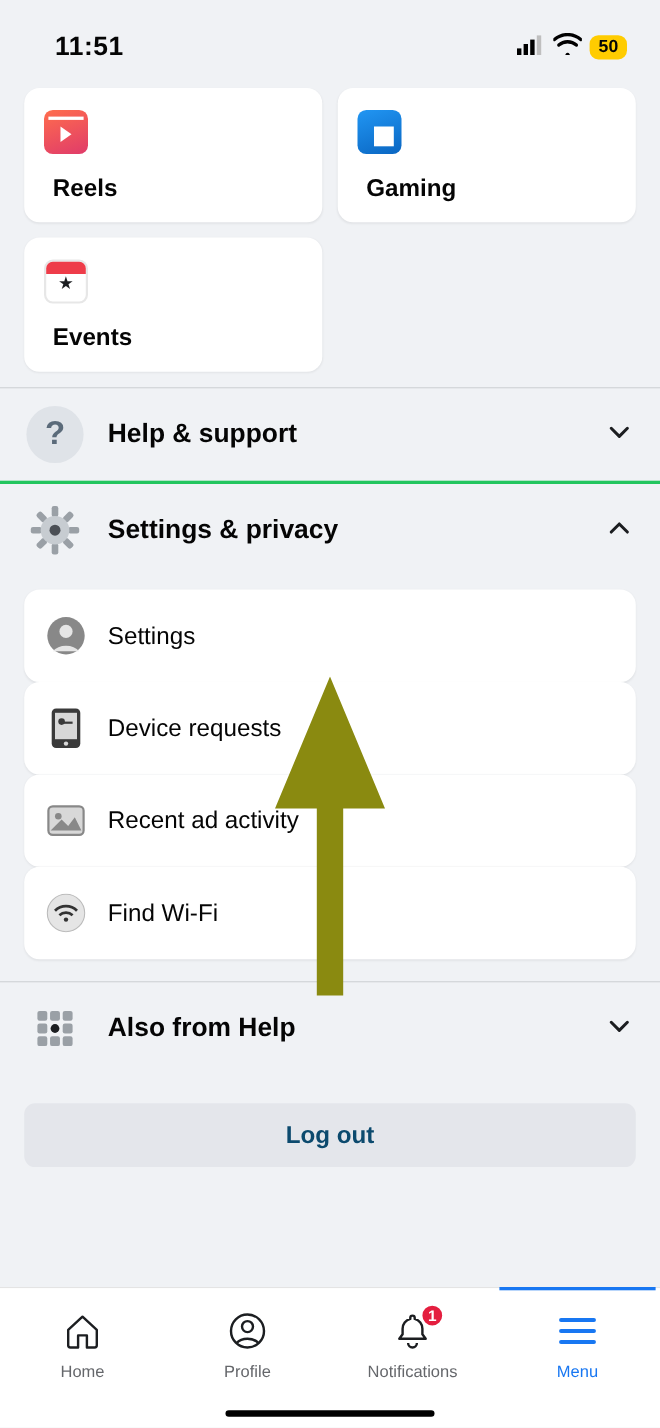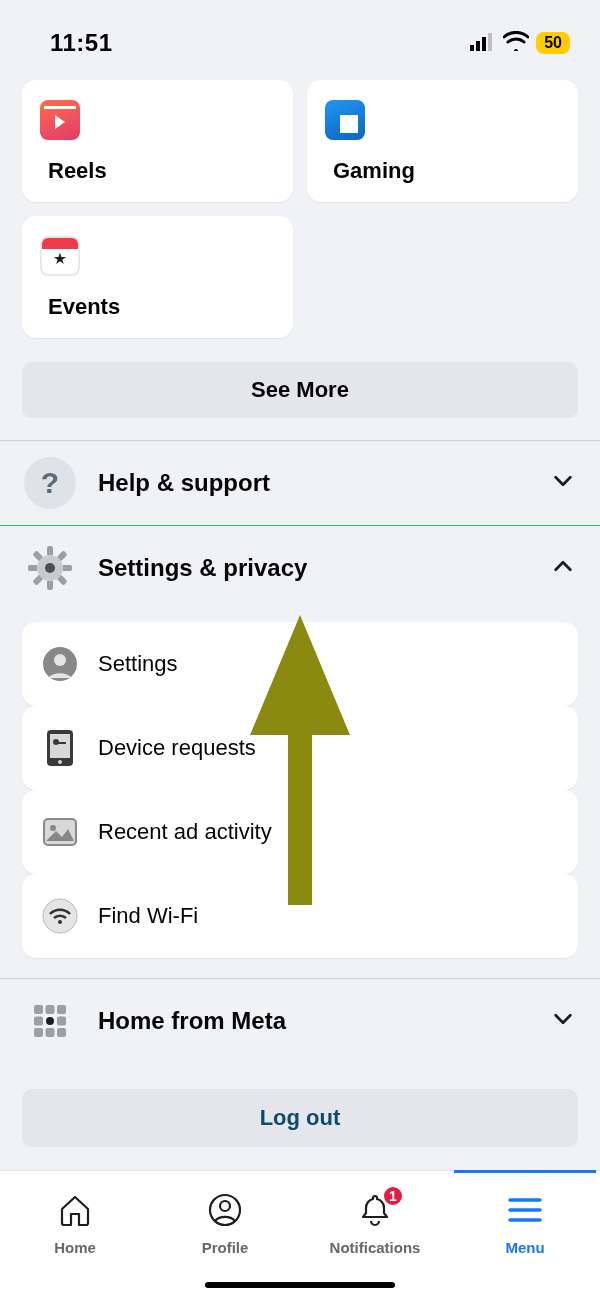--- a/index.html
+++ b/index.html
@@ -22,39 +22,39 @@
   .card .label { font-size: 22px; font-weight: 600; margin-left: 10px; }
 
   
   .see-more-wrap { padding: 10px 22px 22px 22px; }
   .see-more { width: 100%; height: 56px; background: #e4e6eb; border: none; border-radius: 10px; font-size: 22px; font-weight: 600; color: #050505; cursor: pointer; }
 
   .hr { height: 1px; background: #cfd1d5; }
 
   
   .section-row { display: flex; align-items: center; gap: 22px; padding: 16px 26px 16px 24px; cursor: pointer; }
-  .section-row.top-border { border-top: 1px solid #22c55e; }
+  .section-row.top-border { border-top: 3px solid #22c55e; }
   .section-icon { width: 52px; height: 52px; border-radius: 50%; display: flex; align-items: center; justify-content: center; background: #dfe3e8; }
   .section-label { flex: 1; font-size: 24px; font-weight: 600; }
   .caret { width: 22px; height: 22px; }
 
   
   .sub-list { display: flex; flex-direction: column; padding: 12px 22px 20px 22px; }
   .sub-item { background: #fff; border-radius: 14px; box-shadow: 0 1px 2px rgba(0,0,0,0.06); height: 84px; display: flex; align-items: center; gap: 18px; padding: 0 18px; cursor: pointer; }
   .sub-item .sub-icon { width: 40px; height: 40px; display: flex; align-items: center; justify-content: center; }
   .sub-item .sub-label { font-size: 22px; font-weight: 500; }
 
   
   .logout-wrap { padding: 26px 22px 10px 22px; }
   .logout-btn { width: 100%; height: 58px; background: #e4e6eb; border: none; border-radius: 10px; font-size: 22px; font-weight: 600; color: #0c4a6e; cursor: pointer; }
 
   
   .tabbar { height: 128px; background: #fff; border-top: 1px solid #e4e4e4; display: flex; position: relative; }
   .tab { flex: 1; display: flex; flex-direction: column; align-items: center; justify-content: flex-start; padding-top: 20px; gap: 10px; cursor: pointer; position: relative; }
-  .tab-label { font-size: 15px; font-weight: 700; color: #65676b; }
+  .tab-label { font-size: 15px; font-weight: 400; color: #65676b; }
   .tab.active .tab-label { color: #1877f2; }
   .tab.active::before { content: ""; position: absolute; top: -1px; left: 4px; right: 4px; height: 3px; background: #1877f2; }
   .tab .tab-icon { width: 38px; height: 38px; display: flex; align-items: center; justify-content: center; position: relative; }
   .badge { position: absolute; top: -6px; right: -10px; background: #e41e3f; color: #fff; border-radius: 50%; min-width: 22px; height: 22px; display: flex; align-items: center; justify-content: center; font-size: 14px; font-weight: 700; padding: 0 4px; border: 2px solid #fff; }
 
   .home-indicator { position: absolute; left: 50%; bottom: 10px; transform: translateX(-50%); width: 190px; height: 6px; background: #000; border-radius: 3px; }
 
   
   .arrow-overlay { position: absolute; left: 50%; top: 615px; transform: translateX(-50%); pointer-events: none; }
   .arrow-overlay svg { display: block; }
@@ -120,23 +120,20 @@
         <div class="label">Gaming</div>
       </div>
       <div class="card">
         <div class="icon-slot">
             <div class="ic-events"></div>
           </div>
         <div class="label">Events</div>
       </div>
     </div>
 
-    <div class="see-more-wrap">
-      <button class="see-more">See More</button>
-    </div>
 
     <div class="hr"></div>
 
     <div class="section-row">
       <div class="section-icon">
           <span class="ic-question">?</span>
         </div>
       <div class="section-label">Help &amp; support</div>
       <span>
         <svg class="caret" viewBox="0 0 24 24">
@@ -228,21 +225,21 @@
           <rect x="15.5" y="4" width="9" height="9" rx="2" fill="#9aa0a6"></rect>
           <rect x="27" y="4" width="9" height="9" rx="2" fill="#9aa0a6"></rect>
           <rect x="4" y="15.5" width="9" height="9" rx="2" fill="#9aa0a6"></rect>
           <circle cx="20" cy="20" r="4" fill="#1c1e21"></circle>
           <rect x="27" y="15.5" width="9" height="9" rx="2" fill="#9aa0a6"></rect>
           <rect x="4" y="27" width="9" height="9" rx="2" fill="#9aa0a6"></rect>
           <rect x="15.5" y="27" width="9" height="9" rx="2" fill="#9aa0a6"></rect>
           <rect x="27" y="27" width="9" height="9" rx="2" fill="#9aa0a6"></rect>
         </svg>
       </div>
-      <div class="section-label">Home from Meta</div>
+      <div class="section-label">Also from Help</div>
       <span>
         <svg class="caret" viewBox="0 0 24 24">
             <path d="M4 8 L12 16 L20 8" stroke="#1c1e21" stroke-width="3" fill="none" stroke-linecap="round" stroke-linejoin="round"></path>
           </svg>
       </span>
     </div>
 
     <div class="logout-wrap">
       <button class="logout-btn">Log out</button>
     </div>

